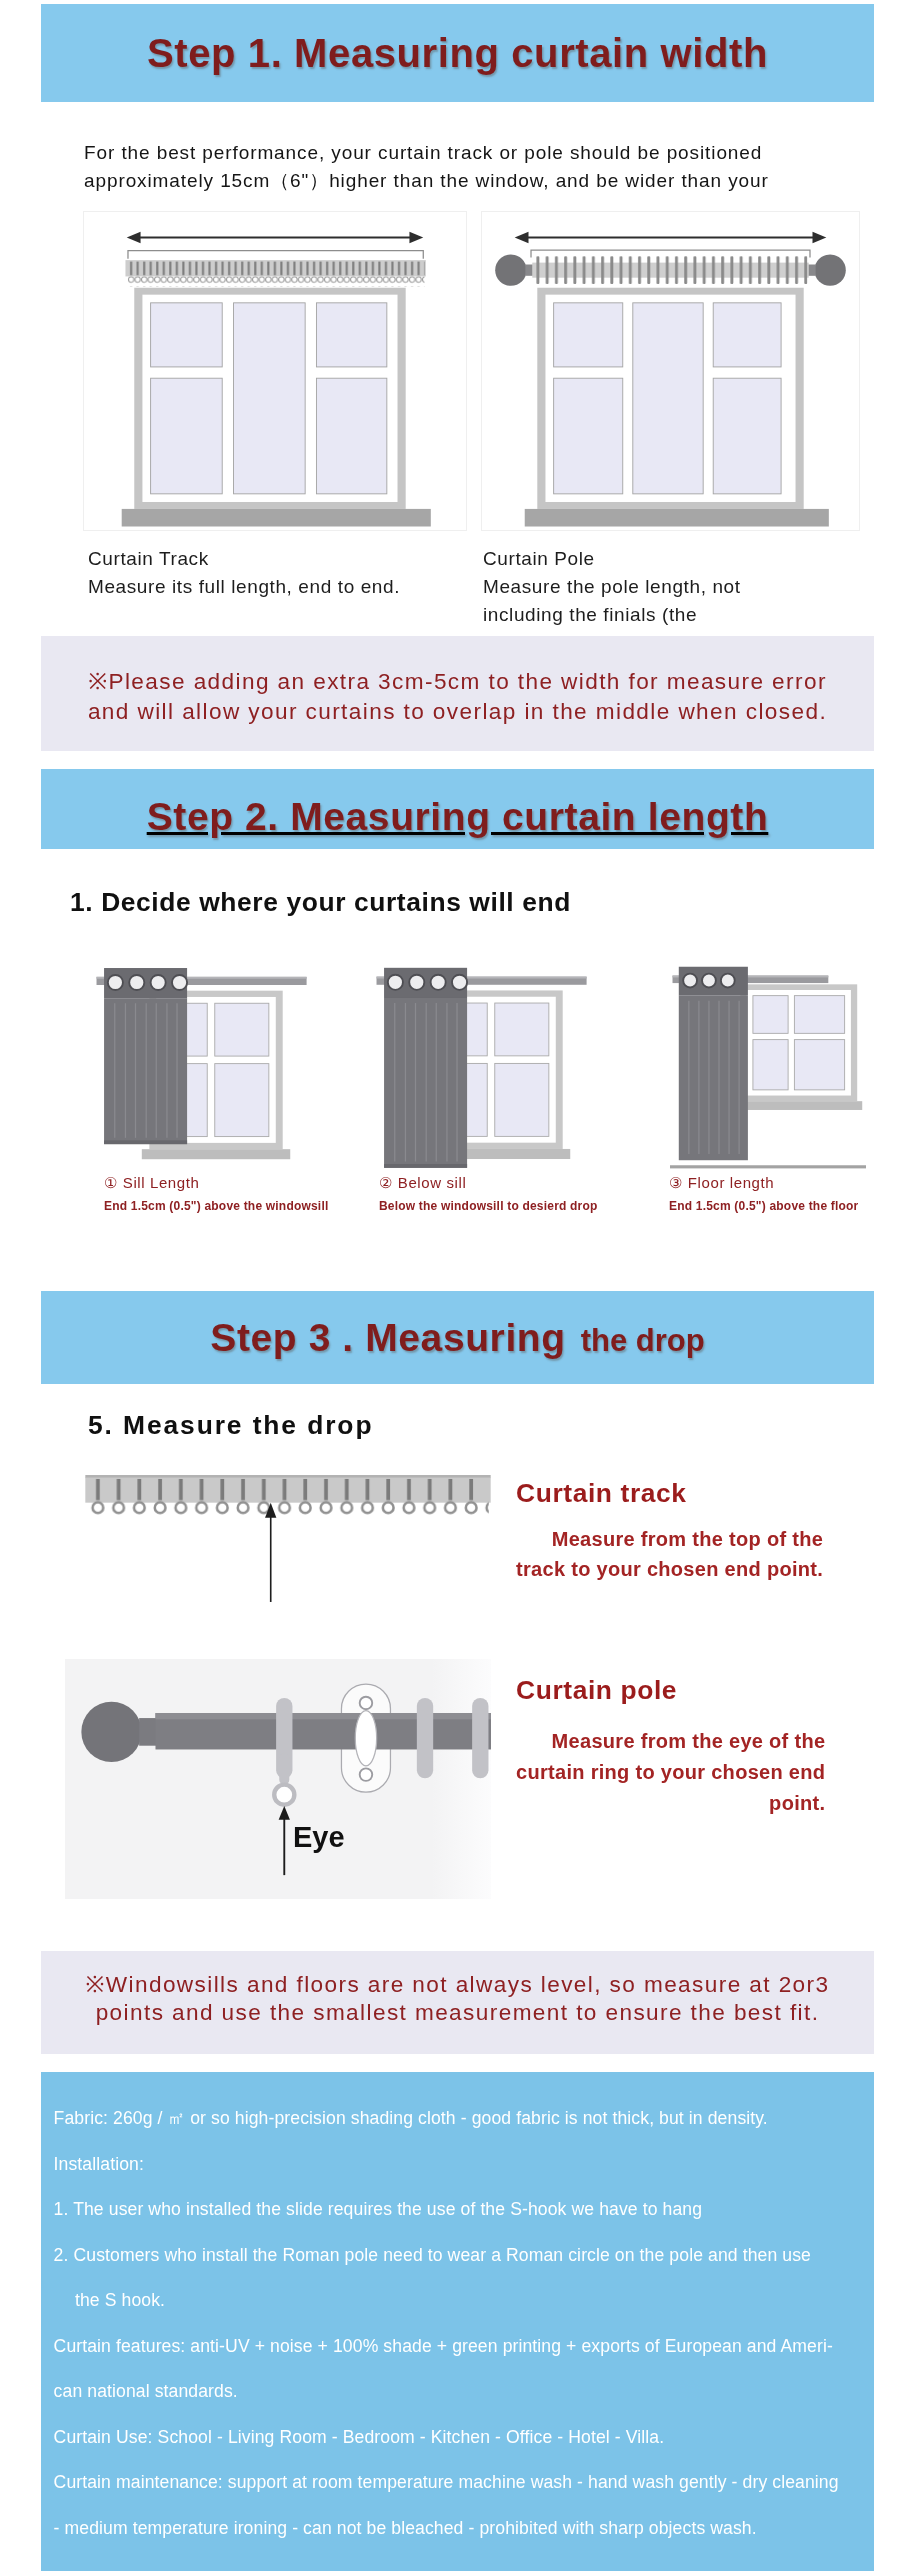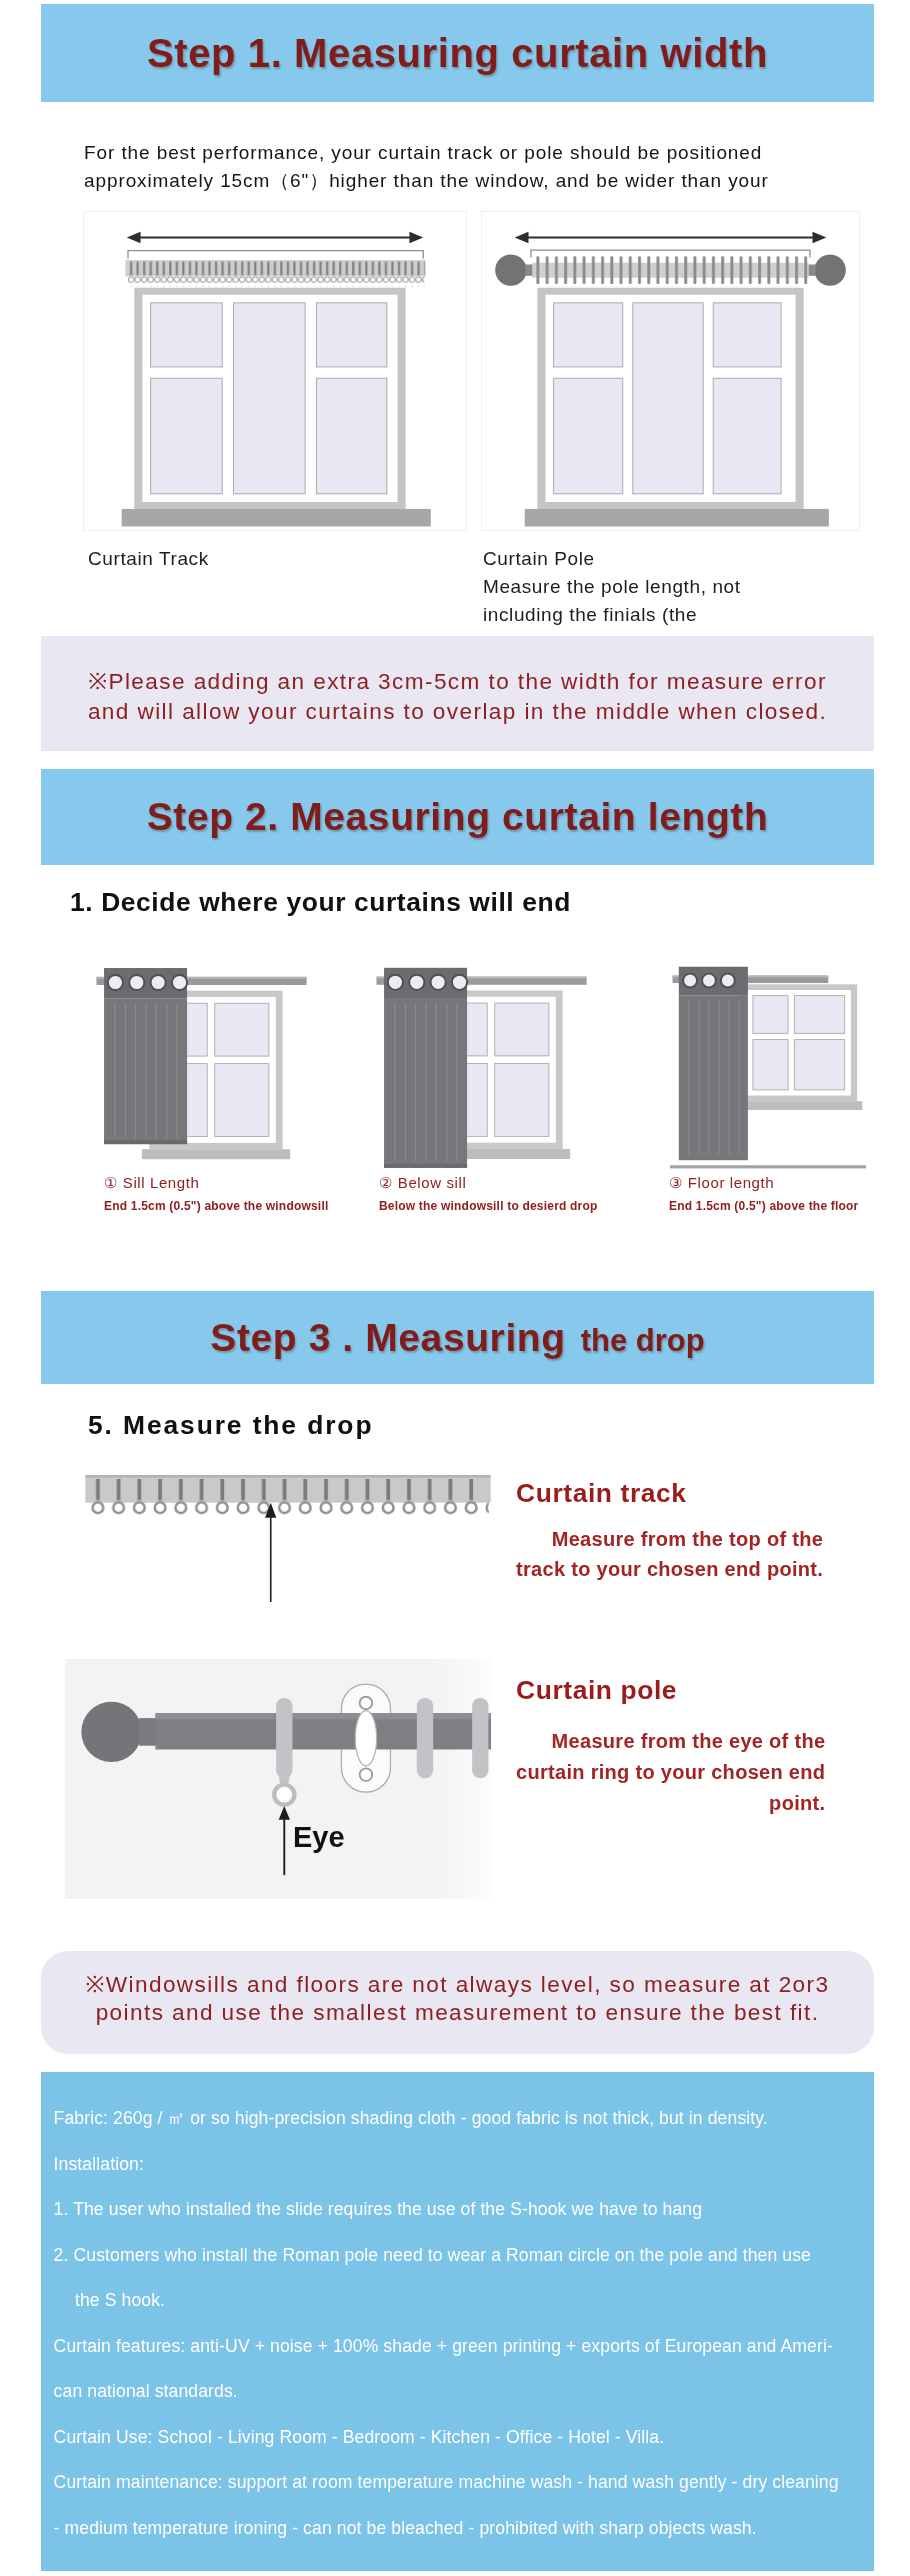--- a/index.html
+++ b/index.html
@@ -4,42 +4,42 @@
 <style>
   html,body{margin:0;padding:0;background:#ffffff;}
   .page{position:relative;width:910px;height:2576px;background:#ffffff;overflow:hidden;
         font-family:"Liberation Sans", sans-serif;}
   
   .band{position:absolute;left:41px;width:833px;background:#86c9ed;text-align:center;}
   .band-title{font-weight:700;color:#7f1d1d;letter-spacing:0.6px;
               text-shadow:1.3px 1.9px 1.9px rgba(90,90,90,.45);}
   #band1{top:3.8px;height:98px;}
   #band1 .band-title{font-size:40px;line-height:98px;}
-  #band2{top:769px;height:96px;}
+  #band2{top:769px;height:80px;text-decoration:underline;}
   #band2 .band-title{font-size:39px;line-height:96px;}
   #band3{top:1291px;height:93px;}
   #band3 .band-title{font-size:39px;line-height:93px;}
   .t-sub{font-size:31px;margin-left:15px;letter-spacing:0;}
   
   #intro{position:absolute;left:84px;top:139px;width:792px;color:#151515;
          font-size:19px;line-height:28px;letter-spacing:0.9px;}
   
   .panel{position:absolute;background:#ffffff;border:0.6px solid #efefef;}
   #panel-track{left:83px;top:211px;width:382px;height:318px;}
   #panel-pole{left:481px;top:211px;width:377px;height:318px;}
   
   .caption{position:absolute;top:545px;color:#1d1d1d;font-size:19px;line-height:28px;letter-spacing:0.6px;}
   #caption-track{left:88px;width:390px;}
   #caption-pole{left:483px;width:390px;}
   
   .warn{position:absolute;left:41px;width:833px;background:#e9e8f2;text-align:center;
         color:#8e2022;font-size:22.6px;letter-spacing:1.4px;}
   #warn1{top:636px;height:103px;padding-top:12px;}
   #warn1 .warn-inner{padding-top:19px;line-height:30px;}
-  #warn2{top:1951px;height:103px;border-radius:27px;}
+  #warn2{top:1951px;height:103px;}
   #warn2 .warn-inner{padding-top:20px;line-height:28px;}
   
   .sec-heading{position:absolute;font-weight:700;color:#101010;}
   #heading1{left:70px;top:887px;font-size:26.4px;letter-spacing:0.6px;}
   #heading2{left:88px;top:1410px;font-size:26.4px;letter-spacing:1.9px;}
   
   .diag{position:absolute;top:959px;}
   #diag1{left:94px;}
   #diag2{left:374px;}
   #diag3{left:670px;}
@@ -133,20 +133,21 @@
         <rect x="240" y="144" width="112" height="304"></rect>
         <rect x="368" y="144" width="108" height="102"></rect>
         <rect x="368" y="264" width="108" height="184"></rect>
       </g>
       <rect x="68" y="472" width="484" height="28" fill="#a6a6a6"></rect>
     </svg>
   </div>
 
   <div class="caption" id="caption-track">
     <div>Curtain Track</div>
+    <div>Measure its full length, end to end.</div>
   </div>
   <div class="caption" id="caption-pole">
     <div>Curtain Pole</div>
     <div>Measure the pole length, not</div>
     <div>including the finials (the</div>
   </div>
 
   <div class="warn" id="warn1">
     <div class="warn-inner">
       <div>※Please adding an extra 3cm-5cm to the width for measure error</div>

